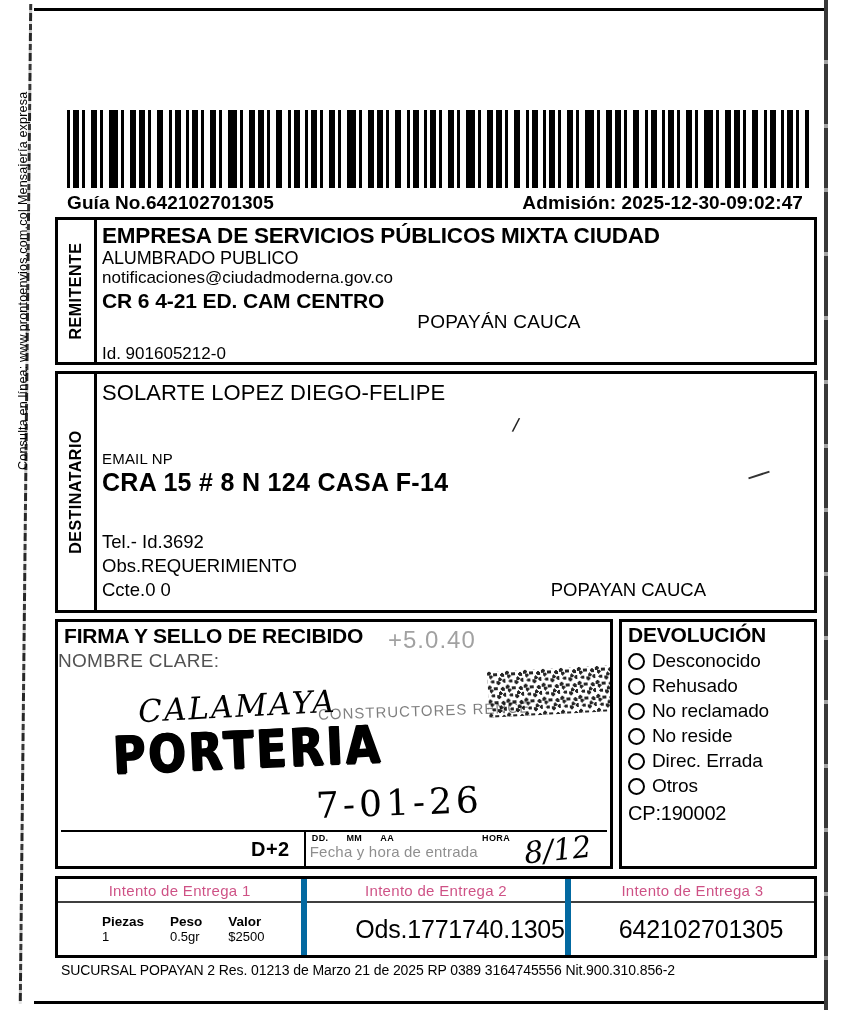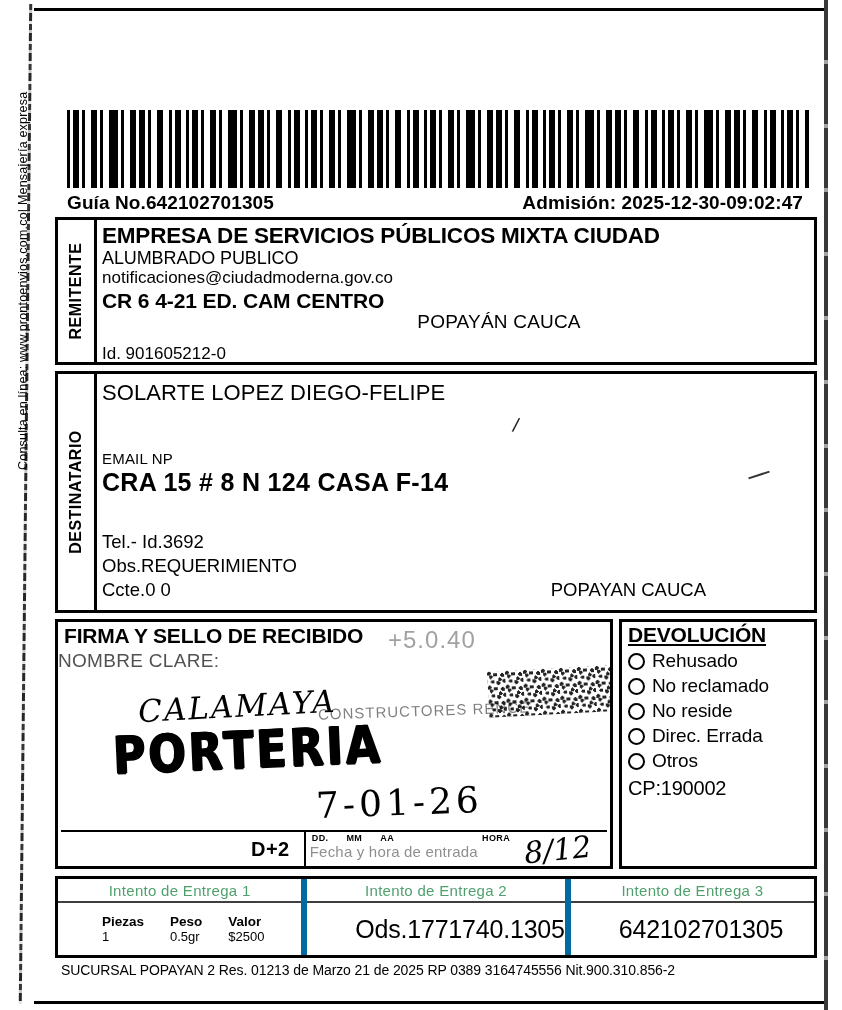--- a/index.html
+++ b/index.html
@@ -372,21 +372,20 @@
     margin-left: 6px;
     border: 3px solid #000;
     box-sizing: border-box;
     height: 250px;
     padding: 1px 6px;
   }
   .dev-title {
     font-size: 21px;
     font-weight: bold;
     letter-spacing: -.2px;
-    text-decoration: underline;
   }
   .dev-opt {
     display: flex;
     align-items: center;
     gap: 7px;
     font-size: 19px;
     margin-top: 3px;
     letter-spacing: -.1px;
   }
   .radio {
@@ -410,21 +409,21 @@
   }
   .intento {
     flex: 1;
     box-sizing: border-box;
     position: relative;
   }
   .intento + .intento { border-left: 6px solid #0369a1; }
   .intento-hdr {
     text-align: center;
     font-size: 15px;
-    color: #15803d;
+    color: #be185d;
     opacity: .75;
     padding: 3px 0 2px;
     border-bottom: 2px solid #000;
     letter-spacing: .3px;
   }
   .intento-body {
     height: 52px;
     display: flex;
     align-items: center;
     padding-left: 38px;
@@ -528,20 +527,24 @@
           </div>
           <div class="fecha-ghost">Fecha y hora de entrada</div>
           <div class="fecha-hand">8/12</div>
         </div>
       </div>
     </div>
 
     <div class="devolucion">
       <div class="dev-title">DEVOLUCIÓN</div>
 
+      <div class="dev-opt">
+        <span class="radio"></span>
+        <span>Desconocido</span>
+      </div>
       <div class="dev-opt">
         <span class="radio"></span>
         <span>Rehusado</span>
       </div>
       <div class="dev-opt">
         <span class="radio"></span>
         <span>No reclamado</span>
       </div>
       <div class="dev-opt">
         <span class="radio"></span>

